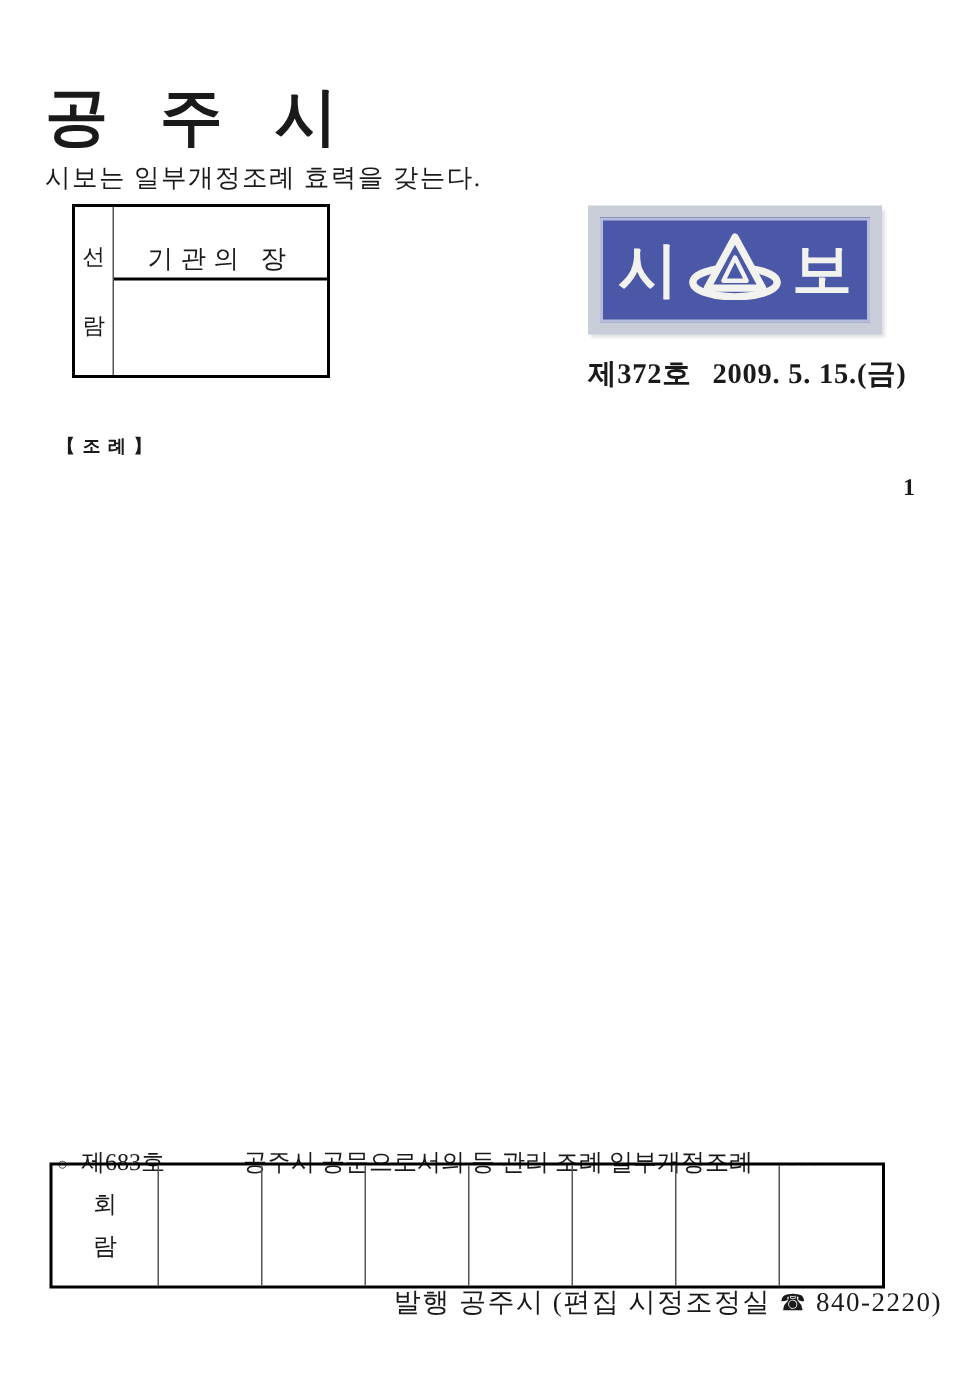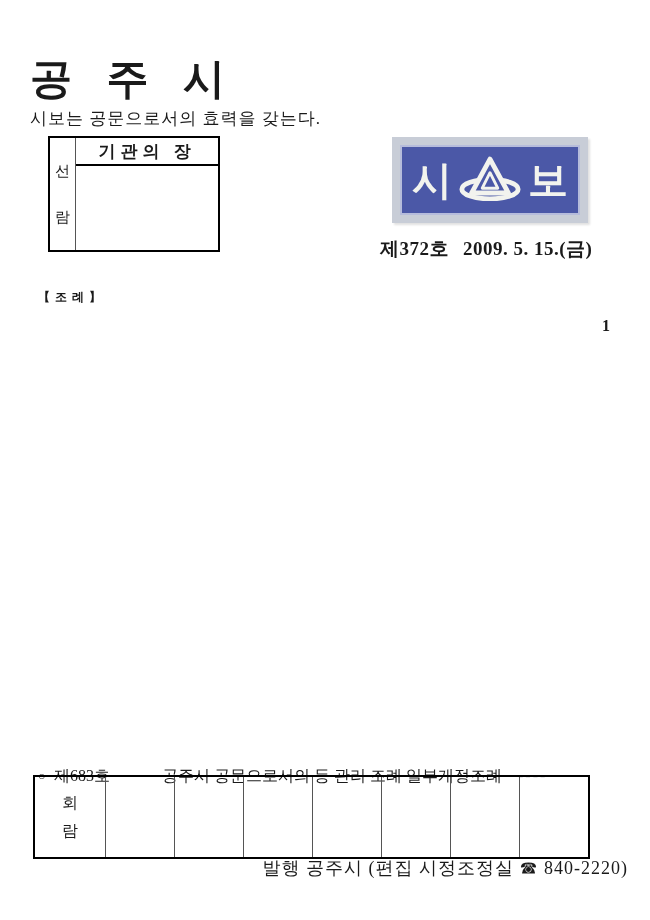--- a/index.html
+++ b/index.html
@@ -24,40 +24,40 @@
   }
   .review-side {
     width:26px; border-right:1px solid #555; display:flex; flex-direction:column;
     align-items:center; justify-content:space-around; padding:10px 0;
     font-size:15px;
   }
   .review-main { flex:1; display:flex; flex-direction:column; }
   .review-header {
     height:28px; border-bottom:2px solid #000; display:flex;
     align-items:center; justify-content:center; font-size:17px;
-    font-weight:700; letter-spacing:5px;
+    font-weight:400; letter-spacing:5px;margin-top:21px;
   }
   .review-body { flex:1; }
   
   .logo-frame {
     position:absolute; left:392px; top:137px; width:196px; height:86px;
     background:#c8cdd7; padding:8px; box-shadow:2px 2px 2px rgba(0,0,0,0.12);
   }
   .logo-inner {
     width:100%; height:100%; background:#4b58a7;
     box-shadow:inset 0 0 0 2px rgba(240,242,248,0.65);
     display:flex; align-items:center; justify-content:space-between;
     padding:0 12px;
   }
   .logo-char {
     font-family:"Liberation Sans","DejaVu Sans",sans-serif;
     font-weight:bold; font-size:40px; color:#f2f3ee; line-height:1;
   }
   .issue-line {
-    position:absolute; left:380px; top:236px; width:200px;
+    position:absolute; left:392px; top:236px; width:200px;
     font-size:19px; font-weight:600; display:flex; gap:14px;
     letter-spacing:0.5px; white-space:nowrap;
   }
   
   .toc { position:absolute; left:38px; top:286px; width:572px; }
   .section { margin-bottom:24px; }
   .section-header {
     font-size:12px; font-weight:bold; letter-spacing:1px;
     margin-bottom:8px; line-height:22px;
   }
@@ -84,21 +84,21 @@
     position:absolute; left:0; top:856px; width:628px; text-align:right;
     font-size:18px; letter-spacing:1px;
   }
 </style>
 </head>
 <body>
 
 <div class="page">
 
   <div class="title">공 주 시</div>
-  <div class="subtitle">시보는 공문으로서의 효력을 갖는다.</div>
+  <div class="subtitle">시보는 일부개정조례 효력을 갖는다.</div>
 
   <div class="review-box">
     <div class="review-side">
       <span>선</span>
       <span>람</span>
     </div>
     <div class="review-main">
       <div class="review-header">기관의 장</div>
       <div class="review-body"></div>
     </div>

